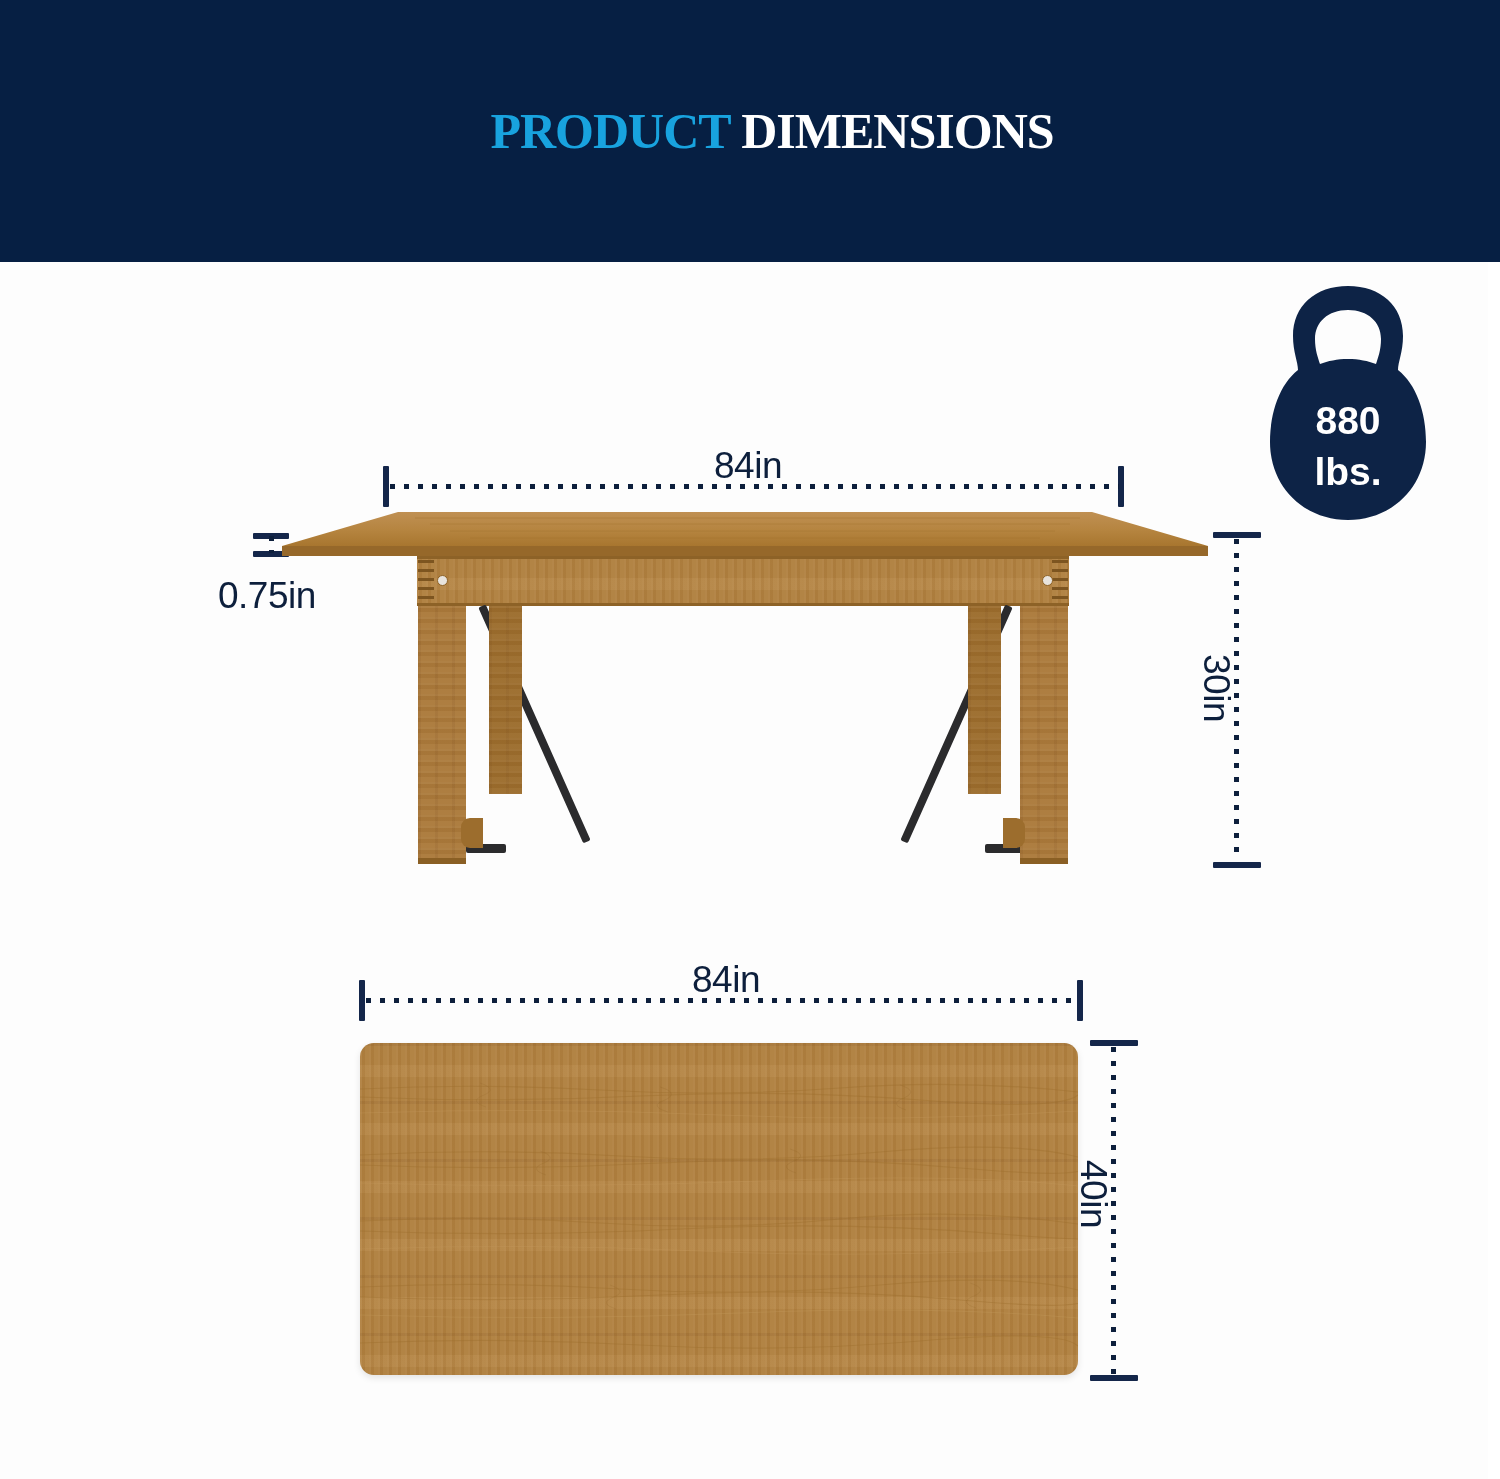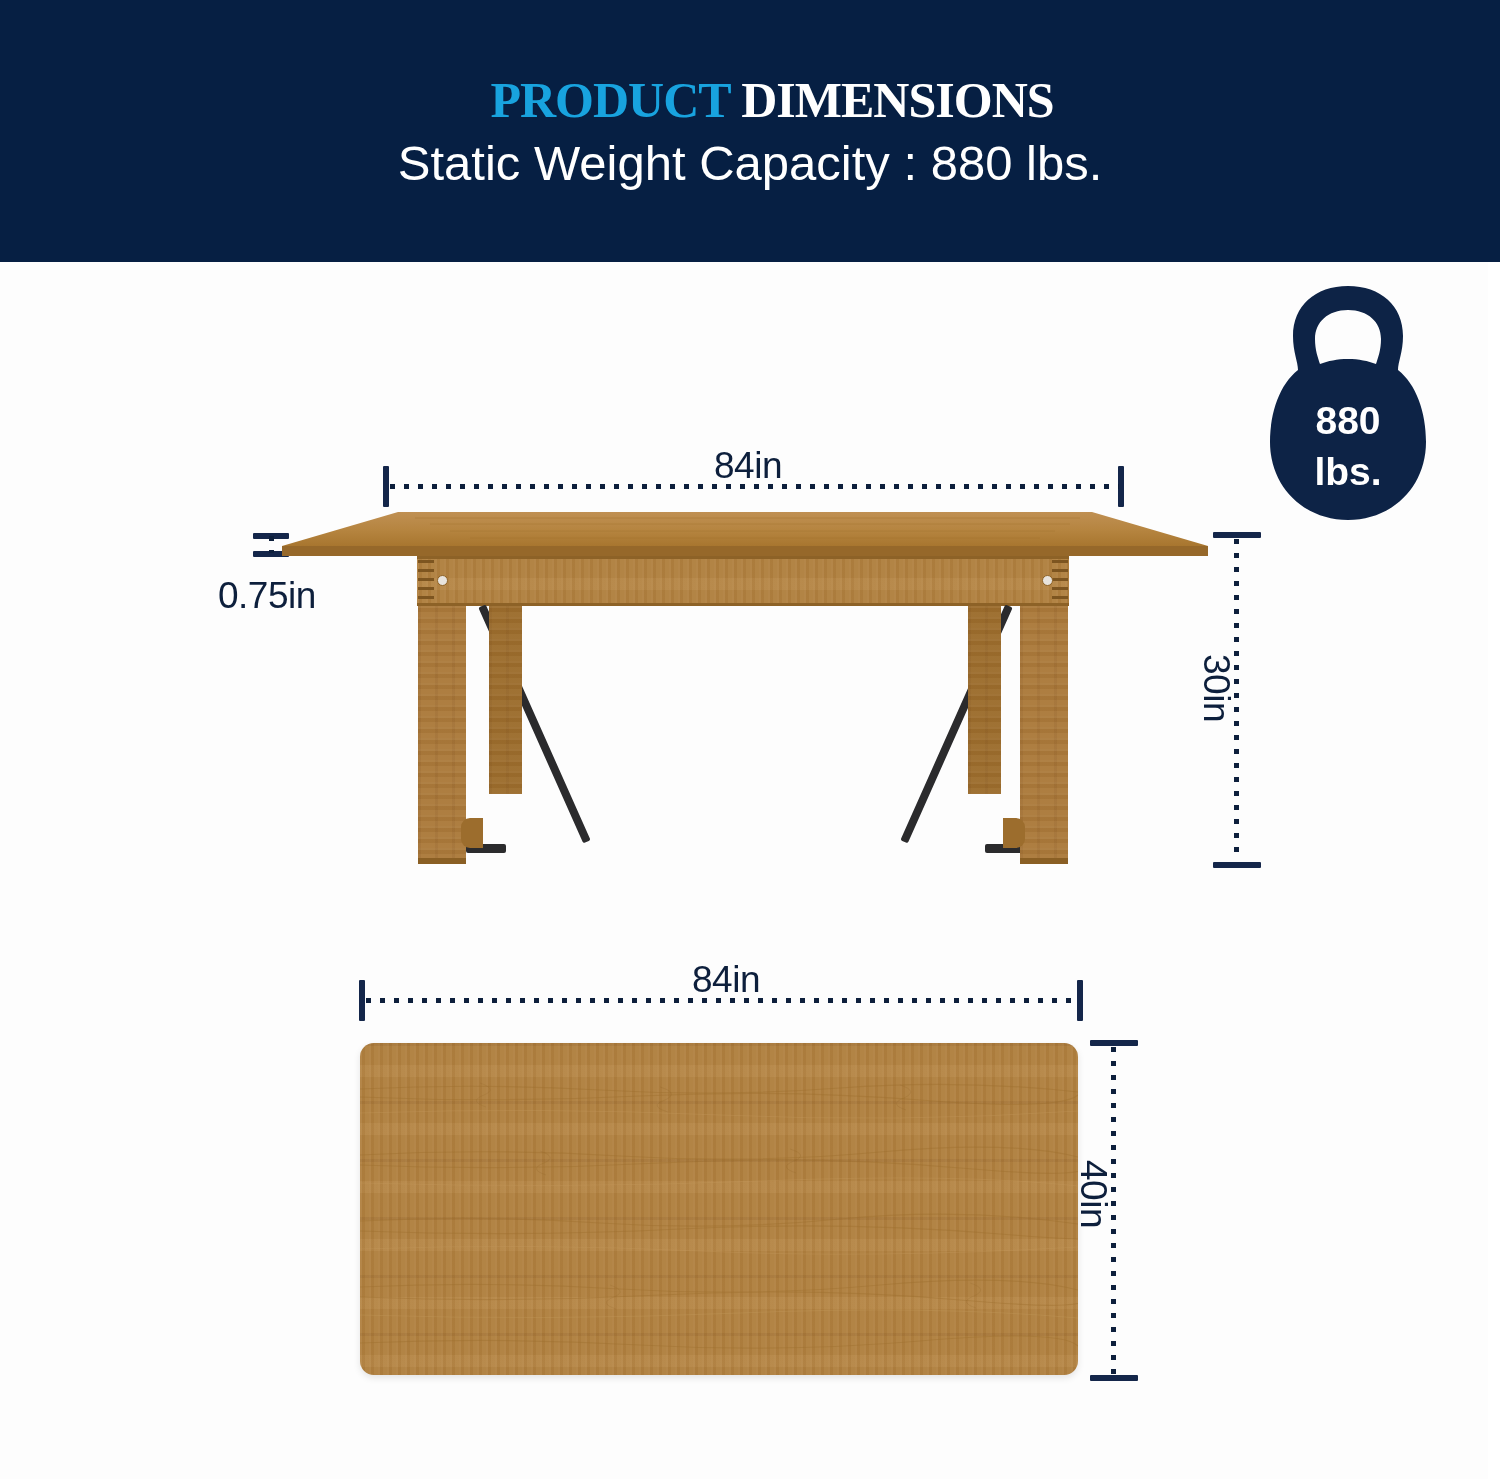--- a/index.html
+++ b/index.html
@@ -104,21 +104,20 @@
 
   .brace{position:absolute;background:#2b2b2d;border-radius:2px;}
 </style>
 </head>
 <body>
 
 <div id="header-band">
   <div id="title-line">
     <span id="title-accent">PRODUCT</span><span id="title-rest"> DIMENSIONS</span>
   </div>
-  <div id="subtitle">Static Weight Capacity : 880 lbs.</div>
 </div>
 
 <div id="canvas">
 
   <div id="kettlebell-badge">
     <svg width="160" height="238" viewBox="0 0 160 238">
       <path fill="#0d2346" d="
         M80 2
         C 47 2, 25 22, 25 52
         C 25 68, 30 78, 30 86

